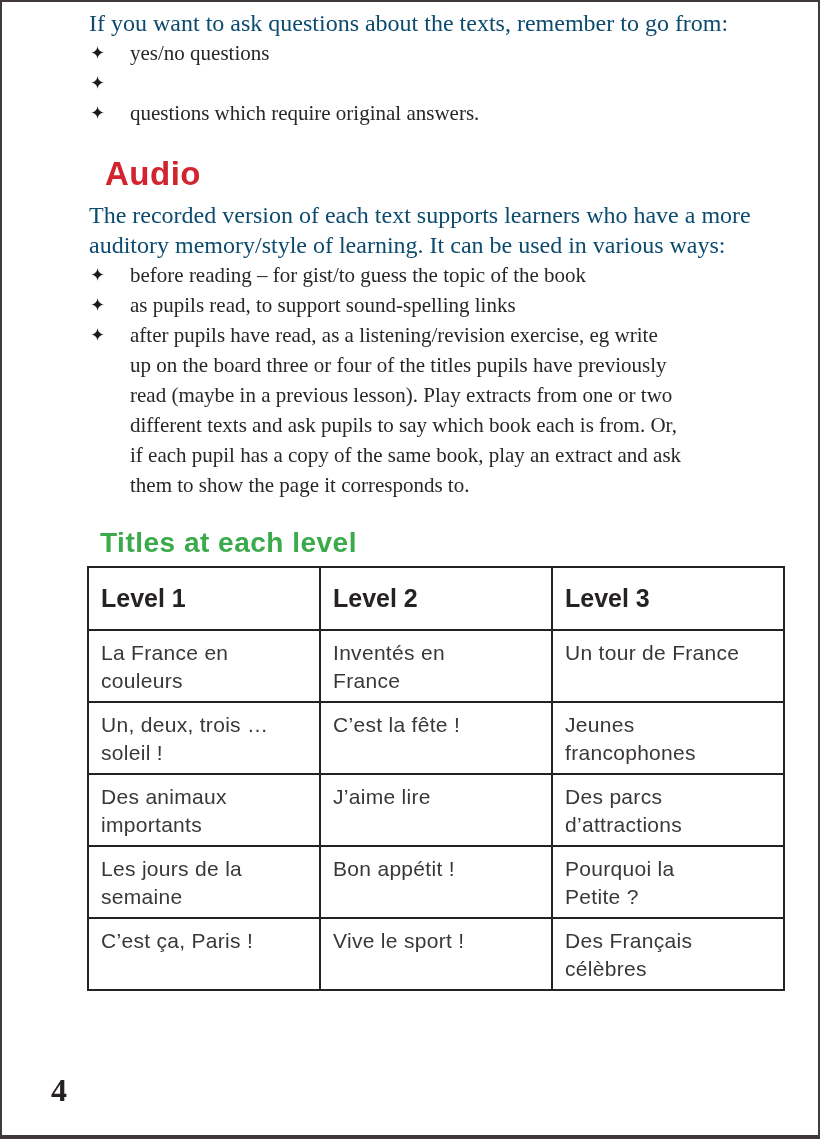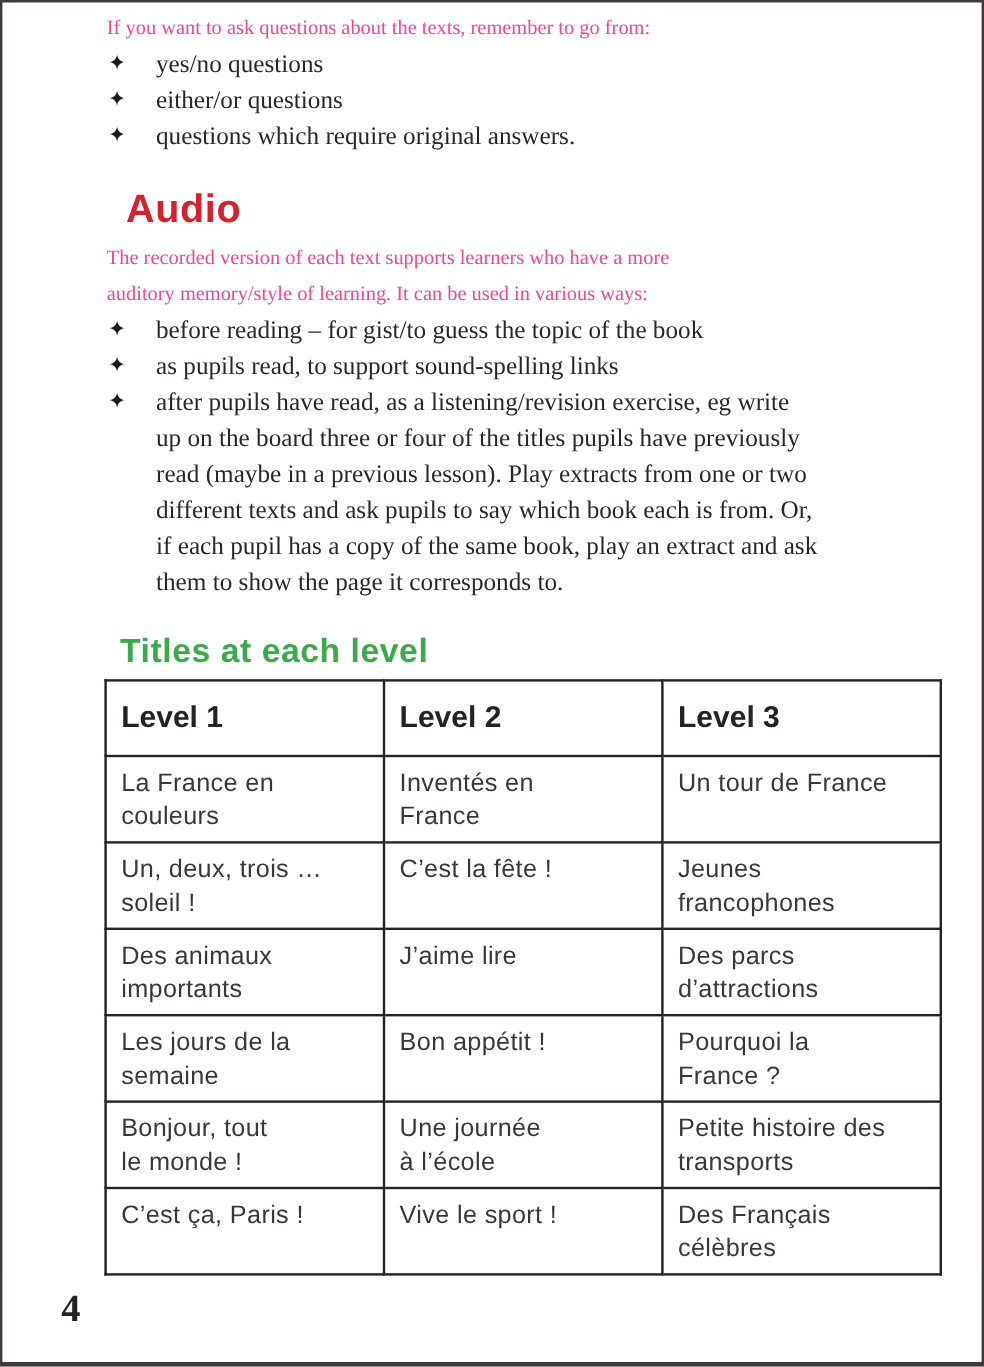--- a/index.html
+++ b/index.html
@@ -8,21 +8,21 @@
     font-family:"Liberation Serif", serif;
   }
   .page {
     position:absolute; inset:0; box-sizing:border-box;
     border:2px solid #403a3b; border-bottom-width:4px;
     background:#ffffff;
   }
   .content { padding:6px 58px 0 87px; }
 
   .body-text {
-    font-size:17px; line-height:30px; color:#ec4899;
+    font-size:24px; line-height:30px; color:#0c4a6e;
     margin:0; white-space:pre-line;
   }
   ul.diamond-list { list-style:none; margin:0; padding:0; }
   ul.diamond-list li {
     display:flex; align-items:flex-start;
     font-size:21px; line-height:30px; color:#2a2627;
   }
   .bullet-marker {
     flex:0 0 41px; width:41px;
     font-family:"DejaVu Sans", sans-serif;
@@ -78,21 +78,20 @@
 
     <p class="body-text">If you want to ask questions about the texts, remember to go from:</p>
 
     <ul class="diamond-list">
       <li>
         <span class="bullet-marker">✦</span>
         <span class="bullet-text">yes/no questions</span>
       </li>
       <li>
         <span class="bullet-marker">✦</span>
-        <span class="bullet-text">either/or questions</span>
       </li>
       <li>
         <span class="bullet-marker">✦</span>
         <span class="bullet-text">questions which require original answers.</span>
       </li>
     </ul>
 
     <h2 class="audio-heading">Audio</h2>
 
     <p class="body-text">The recorded version of each text supports learners who have a more
@@ -153,29 +152,21 @@
 importants</td>
           <td>J’aime lire</td>
           <td>Des parcs
 d’attractions</td>
         </tr>
         <tr>
           <td>Les jours de la
 semaine</td>
           <td>Bon appétit !</td>
           <td>Pourquoi la
-France ?</td>
-        </tr>
-        <tr>
-          <td>Bonjour, tout
-le monde !</td>
-          <td>Une journée
-à l’école</td>
-          <td>Petite histoire des
-transports</td>
+Petite ?</td>
         </tr>
         <tr>
           <td>C’est ça, Paris !</td>
           <td>Vive le sport !</td>
           <td>Des Français
 célèbres</td>
         </tr>
       </tbody>
     </table>
 

